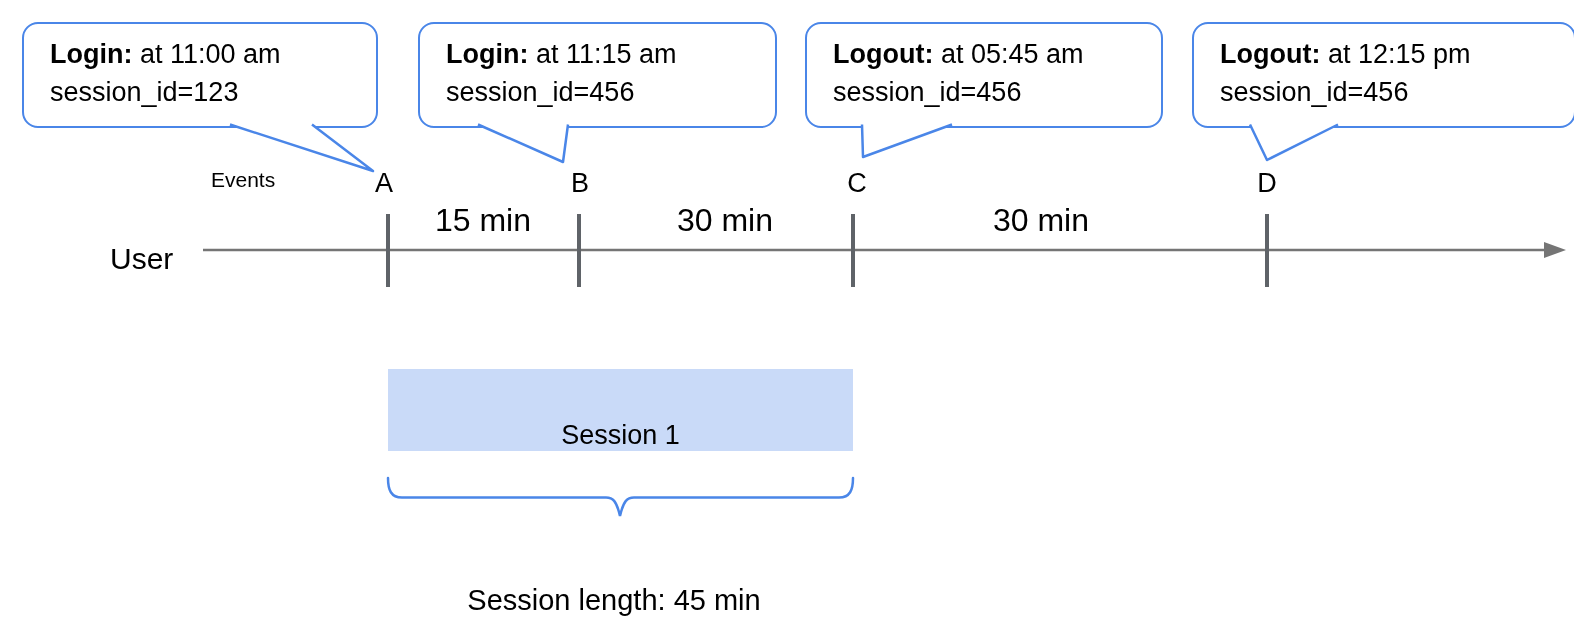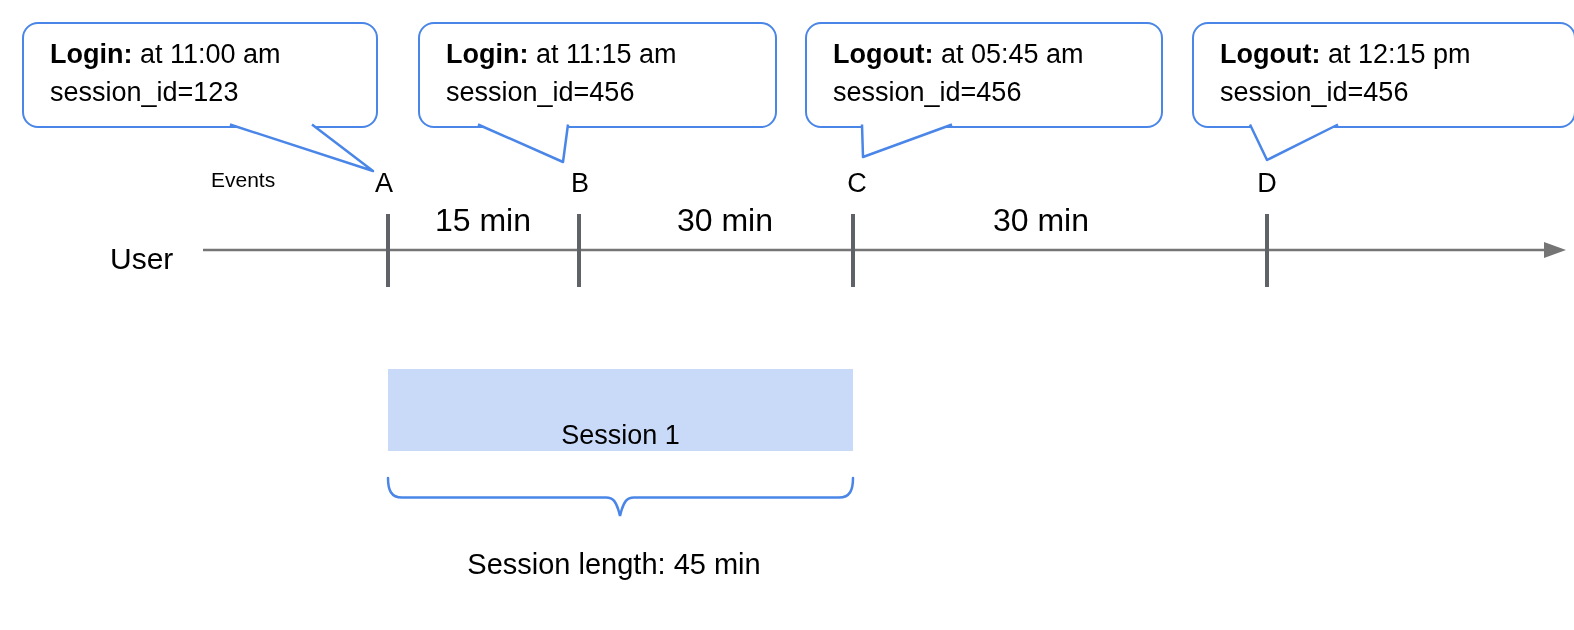--- a/index.html
+++ b/index.html
@@ -17,21 +17,21 @@
   .center{transform:translateX(-50%);}
   .marker{font-size:27px;top:168px;}
   .interval{font-size:32px;top:202px;}
   #events-label{left:177px;top:168px;font-size:21px;margin-left:34px;}
   #user-label{left:90px;top:242px;font-size:30px;margin-left:20px;}
   #session-box{
     position:absolute;left:388px;top:369px;width:465px;height:82px;
     background:#c9daf8;display:flex;align-items:flex-end;justify-content:center;
     font-size:27px;
   }
-  #session-length{left:614px;top:548px;font-size:29px;}
+  #session-length{left:614px;top:584px;font-size:29px;}
   #overlay{position:absolute;left:0;top:0;pointer-events:none;}
 </style>
 </head>
 <body>
 
 <div id="canvas">
 
   <div class="callout" style="left:22px;width:356px;">
     <div><b>Login:</b><span> at 11:00 am</span></div>
     <div>session_id=123</div>

